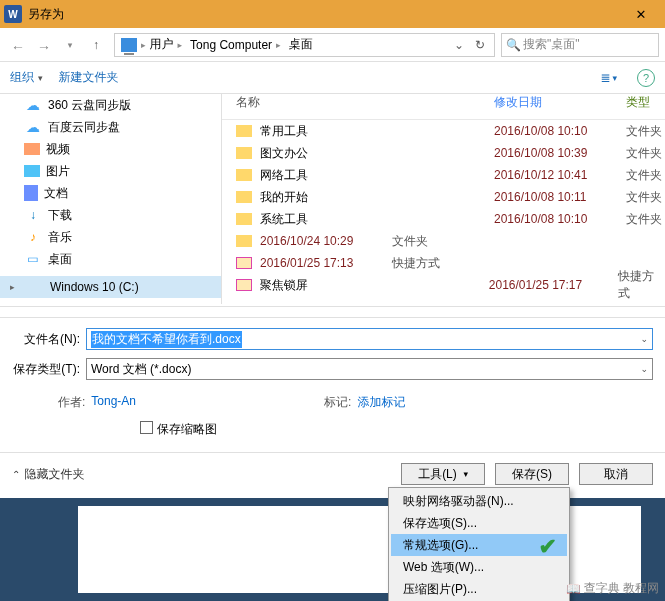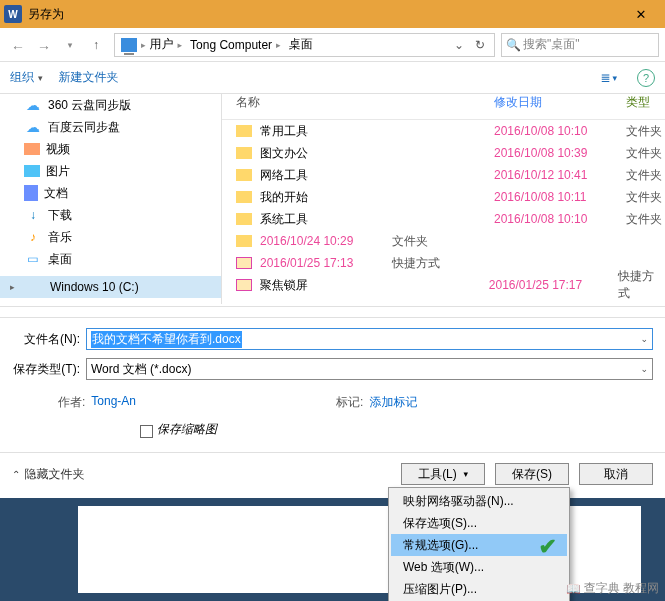--- a/index.html
+++ b/index.html
@@ -51,36 +51,36 @@
 .file-area { flex: 1; position: relative; }
 .cols { display: flex; height: 26px; align-items: flex-start; border-bottom: 1px solid #e8e8e8; padding-left: 14px; }
 .col-name { width: 258px; color: #555; }
 .col-date { width: 132px; color: #3b82f6; }
 .col-type { color: #4d7c0f; }
 .rows { }
 .row { display: flex; height: 22px; align-items: center; padding-left: 14px; }
 .row .fico { width: 16px; height: 12px; background: #ffd86b; margin-right: 8px; }
 .row .fico.link { background: #ffe9b3; border: 1px solid #d4a; }
 .row .rname { width: 234px; }
-.row .rdate { width: 132px; color: #ec4899; }
+.row .rdate { width: 132px; color: #7f1d1d; }
 .row .rtype { color: #555; }
 .file-hr { border-top: 1px solid #e0e0e0; margin-top: 2px; }
 
 .bottom { padding: 10px 12px 6px 12px; border-top: 1px solid #e0e0e0; margin-top: 10px; }
 .field-row { display: flex; align-items: center; margin-bottom: 8px; }
 .field-row .lbl { width: 74px; text-align: right; padding-right: 6px; }
 .field-row .inp { flex: 1; height: 22px; border: 1px solid #888; display: flex; align-items: center; padding: 0 4px; }
 .field-row .inp.fname { border: 1px solid #3a8dde; }
 .field-row .inp .seltext { background: #3399ff; color: #fff; padding: 0 1px; }
 .field-row .inp .dd { margin-left: auto; color: #555; font-size: 9px; }
-.meta-row { display: flex; padding: 6px 0 10px 46px; gap: 40px; }
+.meta-row { display: flex; padding: 6px 0 10px 46px; gap: 28px; }
 .meta-row .mlbl { color: #555; margin-right: 6px; }
 .meta-row .mval { color: #0066cc; }
 .meta-row .group { display: flex; }
-.chk-row { padding-left: 128px; display: flex; align-items: flex-end; gap: 4px; padding-bottom: 8px; font-style: italic; }
+.chk-row { padding-left: 128px; display: flex; align-items: flex-start; gap: 4px; padding-bottom: 8px; }
 .chk-row .chk { width: 13px; height: 13px; border: 1px solid #666; }
 
 .footer { border-top: 1px solid #e0e0e0; padding: 10px 12px; display: flex; align-items: center; gap: 10px; position: relative; }
 .footer .hide-link { display: flex; align-items: center; gap: 4px; color: #333; }
 .footer .spacer { flex: 1; }
 .footer .btn { height: 22px; border: 1px solid #888; background: #eee; padding: 0 16px; display: flex; align-items: center; min-width: 74px; justify-content: center; }
 
 .tools-menu { position: absolute; left: 388px; top: 487px; width: 182px; background: #f0f0f0; border: 1px solid #999; box-shadow: 3px 3px 5px rgba(0,0,0,.3); padding: 2px; z-index: 20; }
 .tools-menu .mi { height: 22px; display: flex; align-items: center; padding: 0 12px; }
 .tools-menu .mi.hl { background: #91c9f7; position: relative; }

